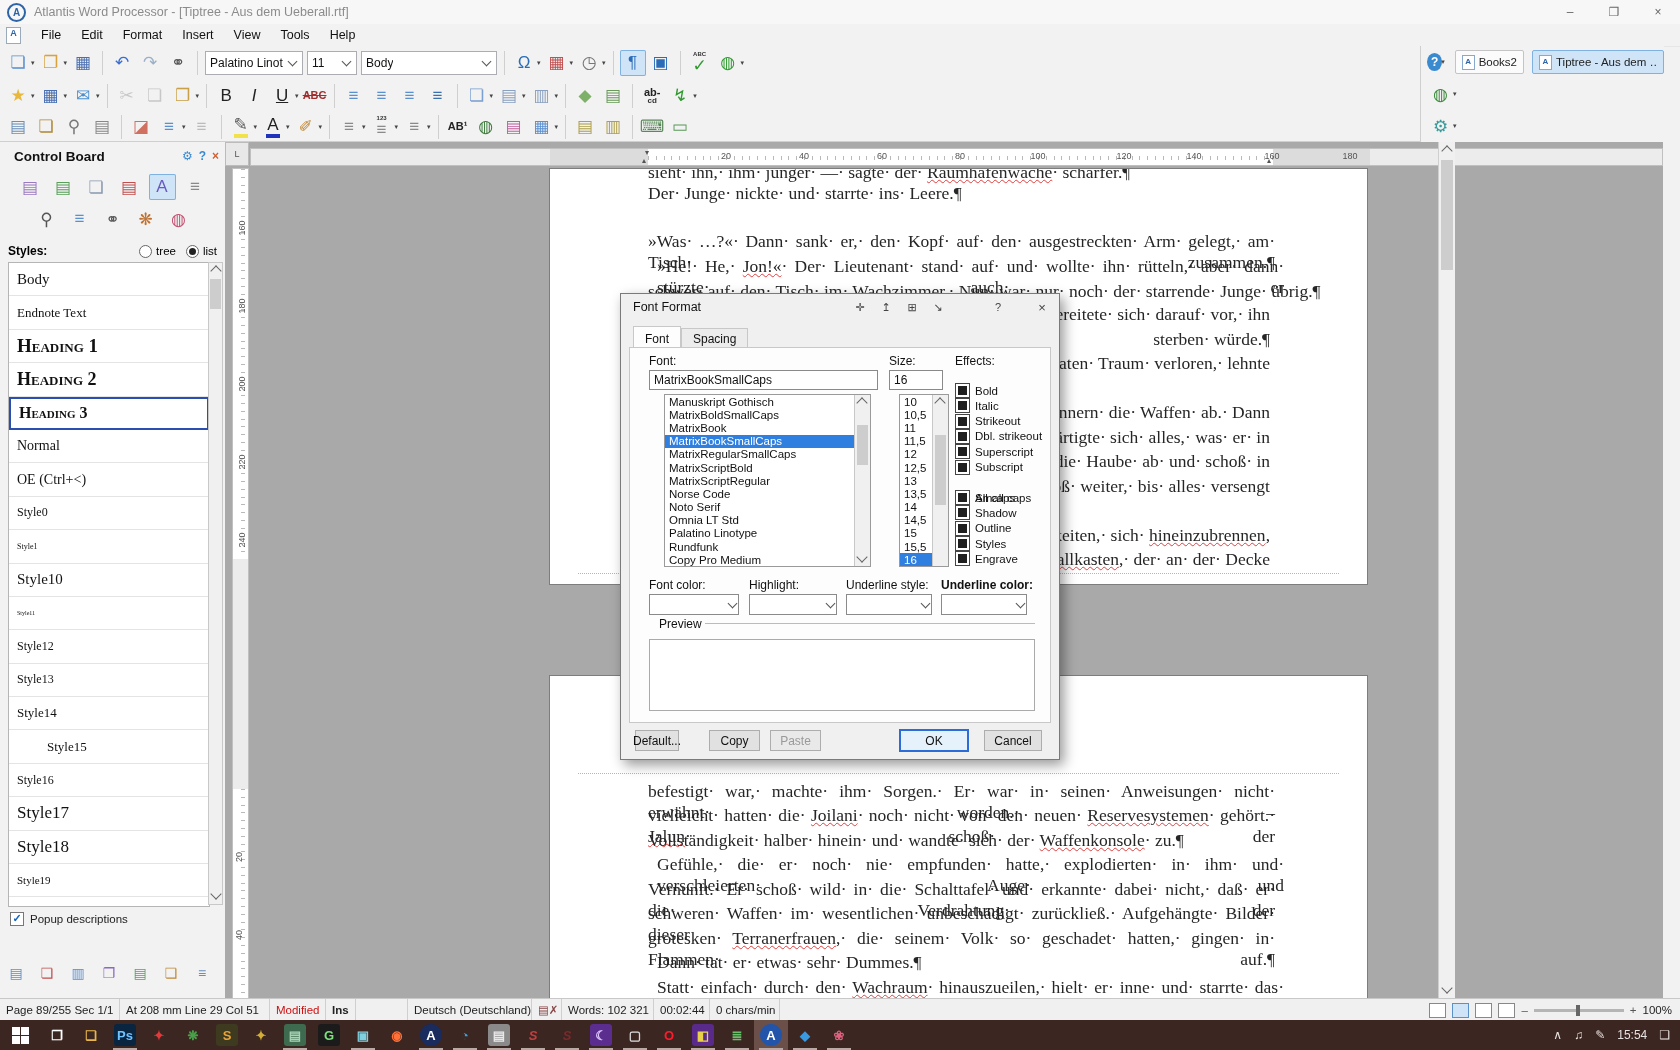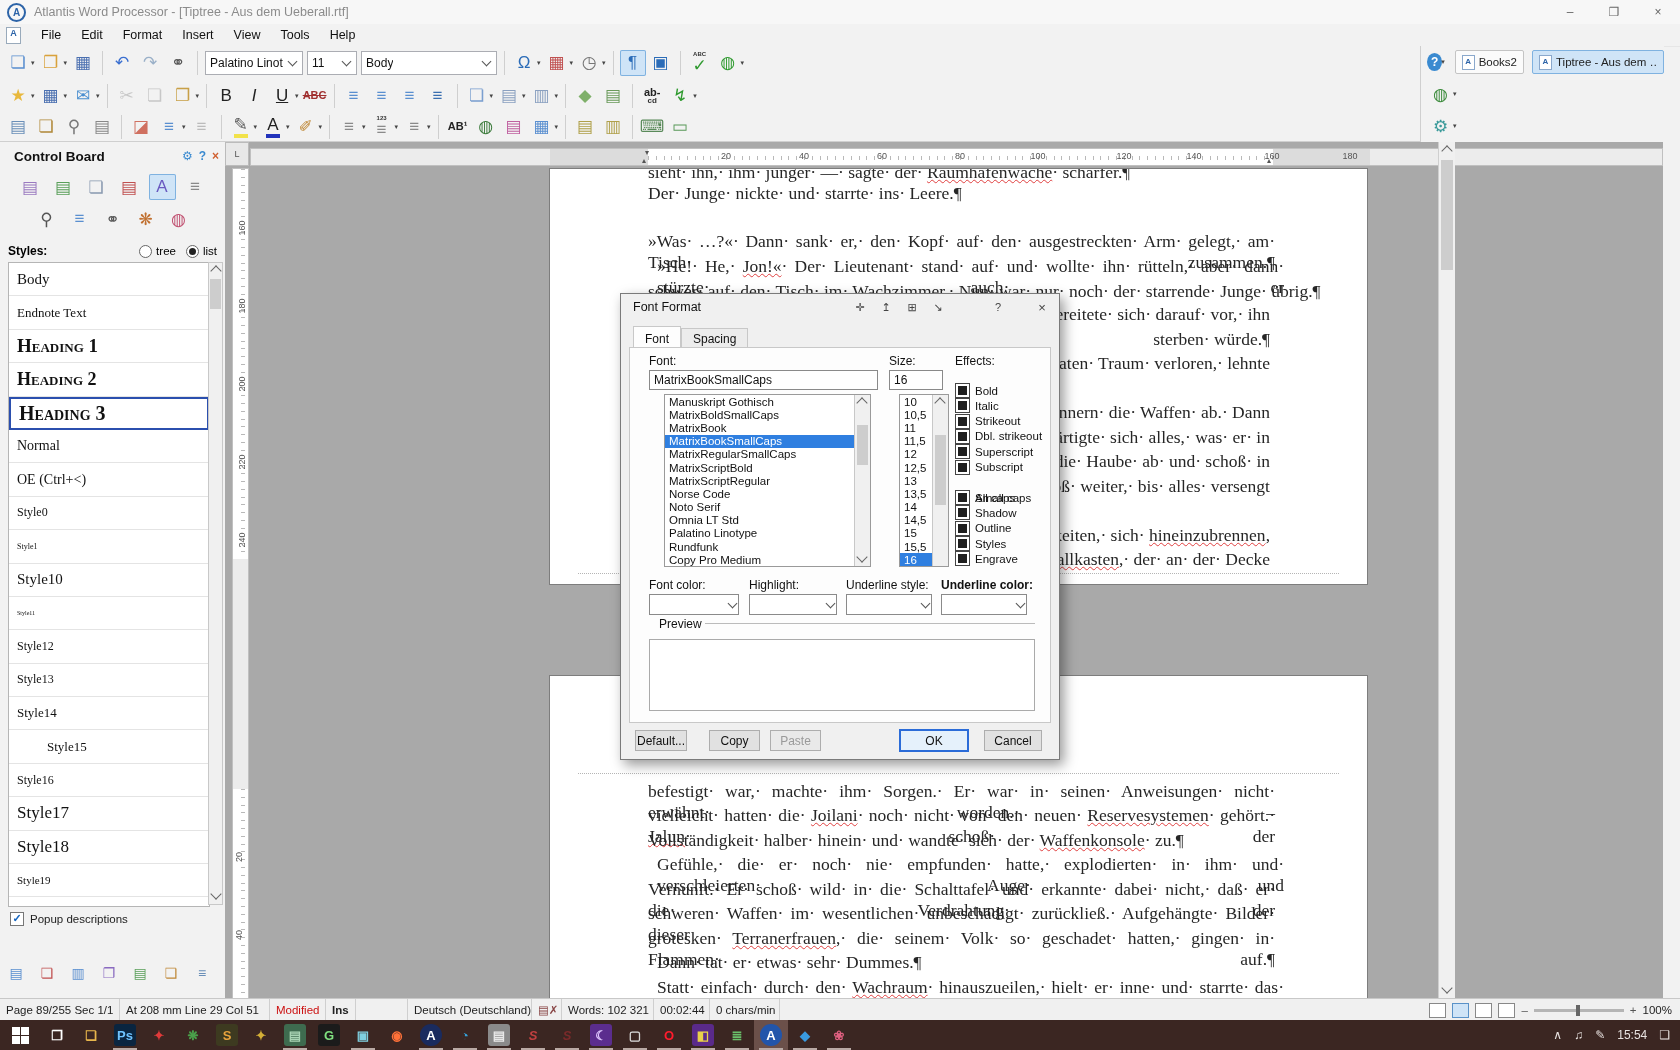--- a/index.html
+++ b/index.html
@@ -425,21 +425,21 @@
     <span class="radio"></span>
     <span style="font-size:11.5px;">tree</span>
     <span class="radio sel"></span>
     <span style="font-size:11.5px;">list</span>
   </div>
   <div id="stylelist">
       <div class="srow" style="font-size: 15px;">Body</div>
       <div class="srow" style="font-size: 13px;">Endnote Text</div>
       <div class="srow" style="font-size: 19px; font-variant: small-caps; font-weight: bold;">Heading 1</div>
       <div class="srow" style="font-size: 18px; font-variant: small-caps; font-weight: bold;">Heading 2</div>
-      <div class="srow sel" style="font-size: 20px; font-variant: small-caps; font-weight: bold;">Heading 3</div>
+      <div class="srow sel" style="font-size: 16px; font-variant: small-caps; font-weight: bold;">Heading 3</div>
       <div class="srow" style="font-size: 14px;">Normal</div>
       <div class="srow" style="font-size: 14px;">OE (Ctrl+&lt;)</div>
       <div class="srow" style="font-size: 12px;">Style0</div>
       <div class="srow" style="font-size: 8px;">Style1</div>
       <div class="srow" style="font-size: 15px;">Style10</div>
       <div class="srow" style="font-size: 6px;">Style11</div>
       <div class="srow" style="font-size: 12px;">Style12</div>
       <div class="srow" style="font-size: 12px;">Style13</div>
       <div class="srow" style="font-size: 13px;">Style14</div>
       <div class="srow" style="font-size: 13px; padding-left: 38px;">Style15</div>
@@ -614,21 +614,21 @@
       <span class="chev"></span>
     </div>
   <div class="ddrop" style="left:320px;top:300px;width:86px;">
       <span class="chev"></span>
     </div>
 
   <span id="pvlabel">Preview</span>
   <div style="position:absolute;left:84px;top:329px;width:330px;border-top:1px solid #bbb;"></div>
   <div id="pvgroup"></div>
 
-  <div class="dbtn" style="left:14px;top:436px;width:52px;">Default...</div>
+  <div class="dbtn" style="left:14px;top:436px;width:44px;">Default...</div>
   <div class="dbtn" style="left:88px;top:436px;width:51px;">Copy</div>
   <div class="dbtn dis" style="left:149px;top:436px;width:51px;">Paste</div>
   <div class="dbtn def" style="left:278px;top:435px;width:70px;height:23px;">OK</div>
   <div class="dbtn" style="left:363px;top:436px;width:58px;">Cancel</div>
 <div class="fx" style="left: 334px; top: 89px;">
       <span class="box"></span>
       <span>Bold</span>
     </div>
     <div class="fx" style="left: 334px; top: 104.3px;">
       <span class="box"></span>

